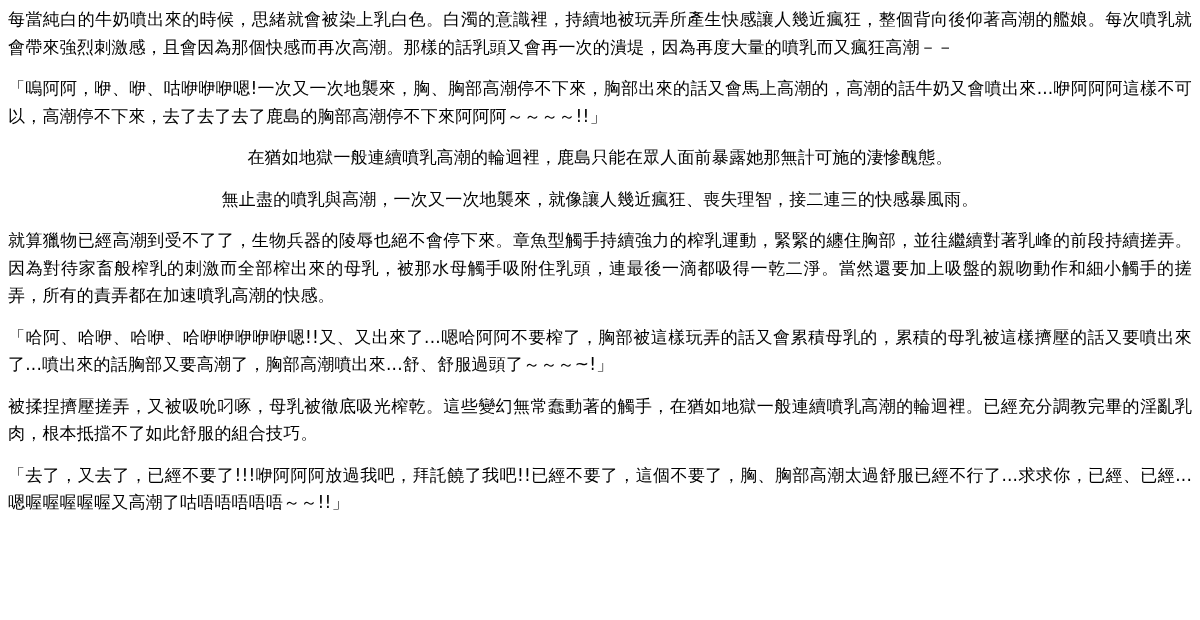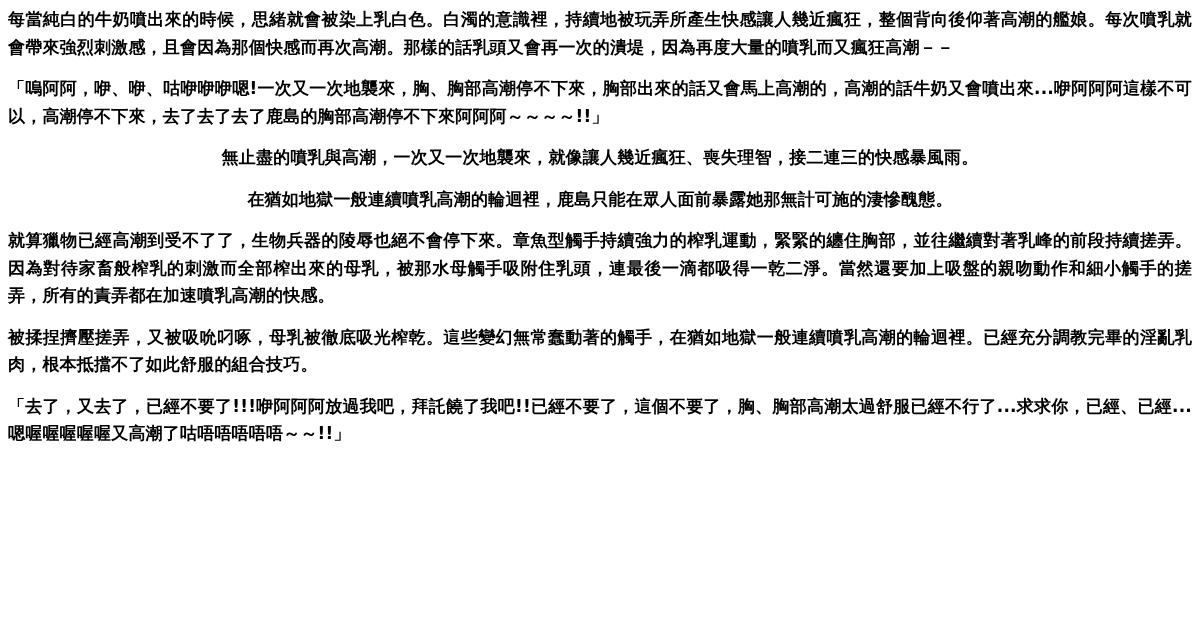--- a/index.html
+++ b/index.html
@@ -22,33 +22,33 @@
     background: #ffffff;
   }
   .para {
     font-size: 17px;
     line-height: 1.62;
     letter-spacing: 0.2px;
     margin: 0 0 14px 0;
     text-align: justify;
     text-justify: inter-character;
     word-break: break-all;
-    font-weight: bold;
   }
   .para.center {
     text-align: center;
   }
   .para.last {
     margin-bottom: 0;
   }
 </style>
 </head>
 <body>
 
 <div class="page">
   <p class="para">每當純白的牛奶噴出來的時候，思緒就會被染上乳白色。白濁的意識裡，持續地被玩弄所產生快感讓人幾近瘋狂，整個背向後仰著高潮的艦娘。每次噴乳就會帶來強烈刺激感，且會因為那個快感而再次高潮。那樣的話乳頭又會再一次的潰堤，因為再度大量的噴乳而又瘋狂高潮－－</p>
   <p class="para">「嗚阿阿，咿、咿、咕咿咿咿嗯!一次又一次地襲來，胸、胸部高潮停不下來，胸部出來的話又會馬上高潮的，高潮的話牛奶又會噴出來...咿阿阿阿這樣不可以，高潮停不下來，去了去了去了鹿島的胸部高潮停不下來阿阿阿～～～～!!」</p>
+  <p class="para center">在猶如地獄一般連續噴乳高潮的輪迴裡，鹿島只能在眾人面前暴露她那無計可施的淒慘醜態。</p>
   <p class="para center">無止盡的噴乳與高潮，一次又一次地襲來，就像讓人幾近瘋狂、喪失理智，接二連三的快感暴風雨。</p>
-  <p class="para center">在猶如地獄一般連續噴乳高潮的輪迴裡，鹿島只能在眾人面前暴露她那無計可施的淒慘醜態。</p>
   <p class="para">就算獵物已經高潮到受不了了，生物兵器的陵辱也絕不會停下來。章魚型觸手持續強力的榨乳運動，緊緊的纏住胸部，並往繼續對著乳峰的前段持續搓弄。因為對待家畜般榨乳的刺激而全部榨出來的母乳，被那水母觸手吸附住乳頭，連最後一滴都吸得一乾二淨。當然還要加上吸盤的親吻動作和細小觸手的搓弄，所有的責弄都在加速噴乳高潮的快感。</p>
+  <p class="para">「哈阿、哈咿、哈咿、哈咿咿咿咿咿嗯!!又、又出來了...嗯哈阿阿不要榨了，胸部被這樣玩弄的話又會累積母乳的，累積的母乳被這樣擠壓的話又要噴出來了...噴出來的話胸部又要高潮了，胸部高潮噴出來...舒、舒服過頭了～～～~!」</p>
   <p class="para">被揉捏擠壓搓弄，又被吸吮叼啄，母乳被徹底吸光榨乾。這些變幻無常蠢動著的觸手，在猶如地獄一般連續噴乳高潮的輪迴裡。已經充分調教完畢的淫亂乳肉，根本抵擋不了如此舒服的組合技巧。</p>
   <p class="para last">「去了，又去了，已經不要了!!!咿阿阿阿放過我吧，拜託饒了我吧!!已經不要了，這個不要了，胸、胸部高潮太過舒服已經不行了...求求你，已經、已經...嗯喔喔喔喔喔又高潮了咕唔唔唔唔唔～～!!」</p>
 </div>
 
 </body></html>

